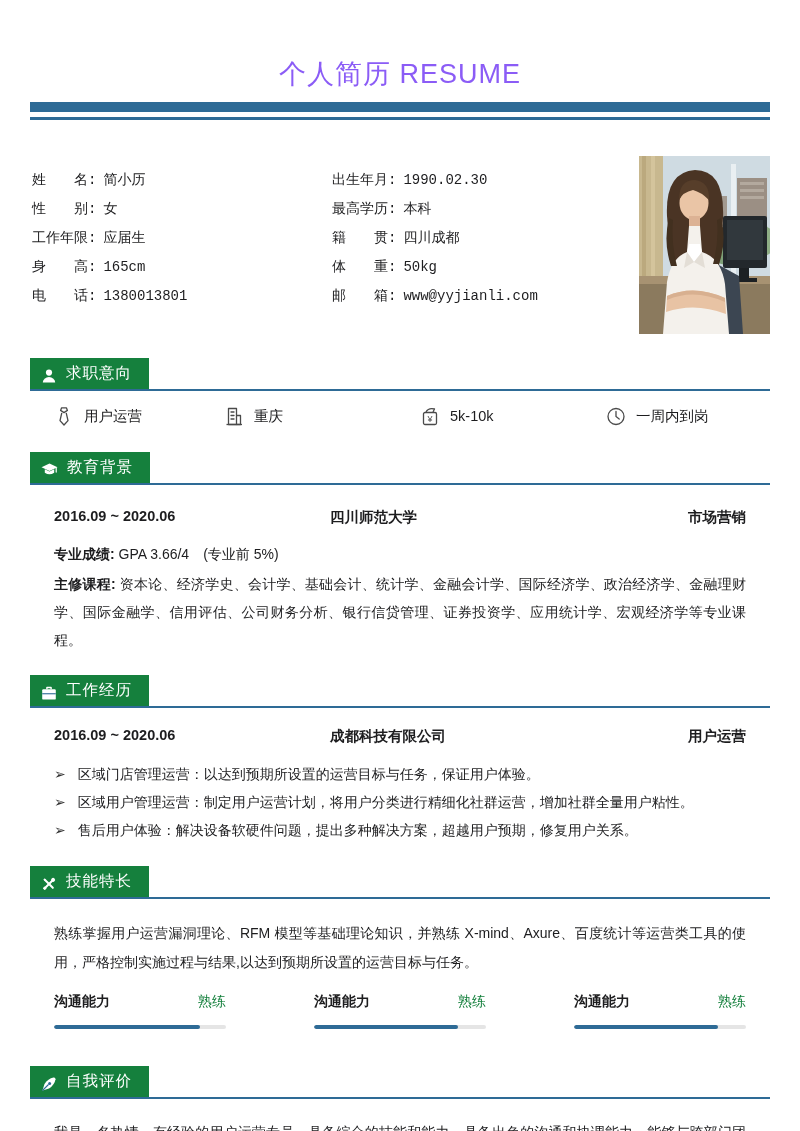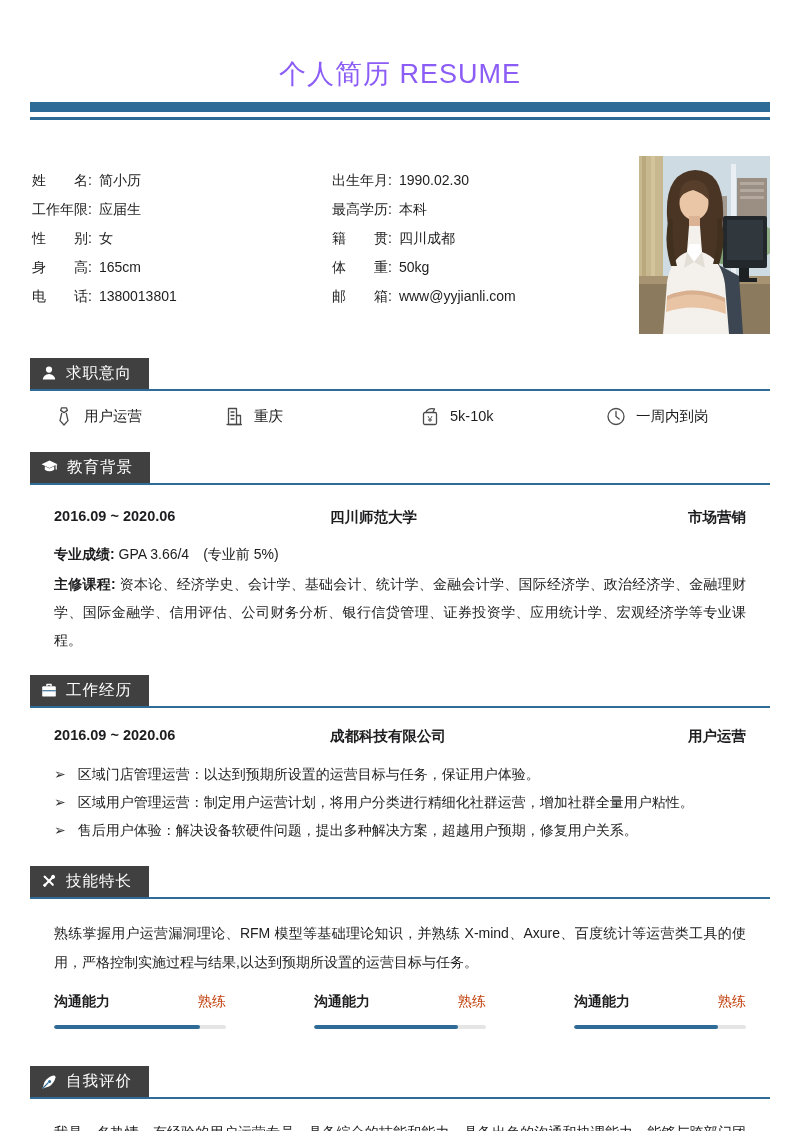--- a/index.html
+++ b/index.html
@@ -13,28 +13,28 @@
     color:#8b5cf6; font-weight:500;
   }
   .rules { margin:10px 30px 0 30px; }
   .rule-thick { height:10px; background:#2e6b96; }
   .rule-thin  { height:2.5px; background:#2e6b96; margin-top:5px; }
 
   
   .profile { display:flex; margin:46px 30px 0 32px; }
   .pcol1 { width:300px; }
   .pcol2 { width:300px; }
-  .prow { height:29px; line-height:29px; font-size:14px; white-space:nowrap; }
+  .prow { height:29px; line-height:29px; font-size:14px; white-space:nowrap;font-family:Liberation Mono, monospace; }
   .pval { margin-left:7px; }
   .photo { width:131px; height:178px; margin-left:auto; margin-top:-10px; flex:none; }
 
   
   .sec-header { margin:0 30px; border-bottom:2.5px solid #2e6b96; display:flex; }
   .sec-box {
-    background:#404040; color:#fff; display:flex; align-items:center; gap:9px;
+    background:#15803d; color:#fff; display:flex; align-items:flex-end; gap:9px;
     padding:5px 17px 5px 11px; font-size:15.5px; letter-spacing:1px;
   }
   .sec-box svg { flex:none; }
 
   .content { margin:0 30px; padding:0 24px; font-size:14px; }
 
   
   .intent-row { display:grid; grid-template-columns:170px 196px 186px auto; margin-top:15px; }
   .intent-item { display:flex; align-items:center; gap:10px; font-size:14.5px; }
   .intent-item svg { flex:none; }
@@ -48,21 +48,21 @@
   .courses { margin-top:5px; line-height:28px; text-align:justify; }
 
   .bullets { list-style:none; margin:14px 0 0 0; padding:0; }
   .bullets li { display:flex; gap:12px; line-height:28px; }
   .bullet-glyph { color:#333; flex:none; }
 
   .skills-desc { margin-top:20px; line-height:29px; text-align:justify; }
   .skill-grid { display:grid; grid-template-columns:repeat(3,172px); justify-content:space-between; margin-top:16px; }
   .skill-label-row { display:flex; justify-content:space-between; align-items:flex-start; }
   .skill-name { font-weight:bold; font-size:14px; }
-  .skill-level { color:#c2410c; font-size:14px; }
+  .skill-level { color:#15803d; font-size:14px; }
   .bar-track { height:4.5px; background:#e5e5e5; border-radius:3px; margin-top:14px; overflow:hidden; }
   .bar-fill { height:100%; background:#2e6b96; border-radius:3px; }
 
   .eval-text { margin-top:19px; line-height:29.5px; text-align:justify; }
 
   .mt-sec1 { margin-top:24px; }
   .mt-sec2 { margin-top:25px; }
   .mt-sec3 { margin-top:21px; }
   .mt-sec4 { margin-top:22px; }
   .mt-sec5 { margin-top:37px; }
@@ -72,22 +72,22 @@
 
 <div class="page-title">个人简历 RESUME</div>
 <div class="rules">
   <div class="rule-thick"></div>
   <div class="rule-thin"></div>
 </div>
 
 <div class="profile">
   <div class="pcol1">
     <div class="prow"><span>姓　　名:</span><span class="pval">简小历</span></div>
+    <div class="prow"><span>性　　别:</span><span class="pval">女</span></div>
     <div class="prow"><span>工作年限:</span><span class="pval">应届生</span></div>
-    <div class="prow"><span>性　　别:</span><span class="pval">女</span></div>
     <div class="prow"><span>身　　高:</span><span class="pval">165cm</span></div>
     <div class="prow"><span>电　　话:</span><span class="pval">1380013801</span></div>
   </div>
   <div class="pcol2">
     <div class="prow"><span>出生年月:</span><span class="pval">1990.02.30</span></div>
     <div class="prow"><span>最高学历:</span><span class="pval">本科</span></div>
     <div class="prow"><span>籍　　贯:</span><span class="pval">四川成都</span></div>
     <div class="prow"><span>体　　重:</span><span class="pval">50kg</span></div>
     <div class="prow"><span>邮　　箱:</span><span class="pval">www@yyjianli.com</span></div>
   </div>

